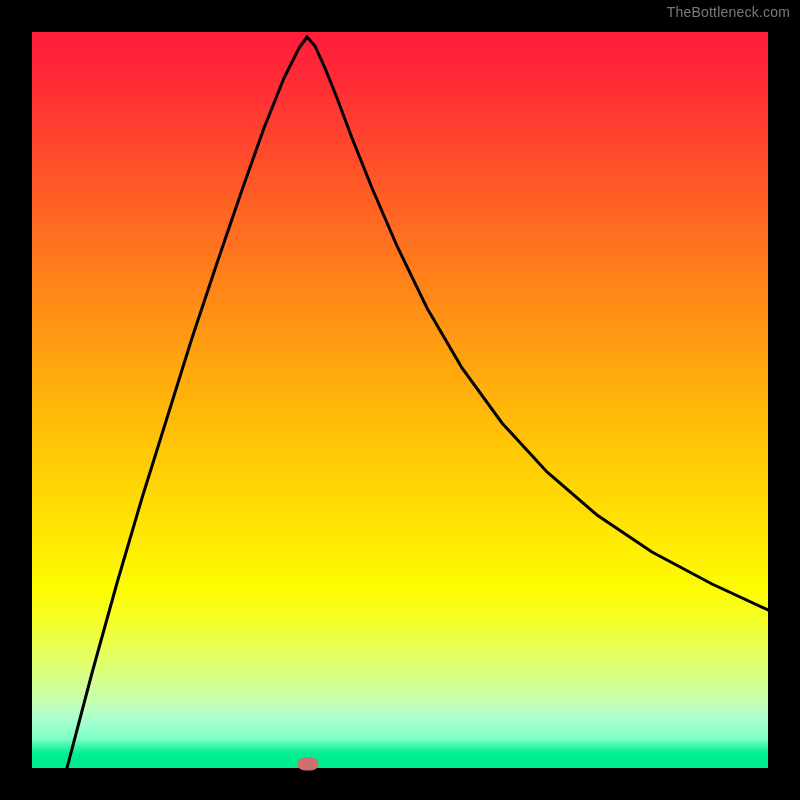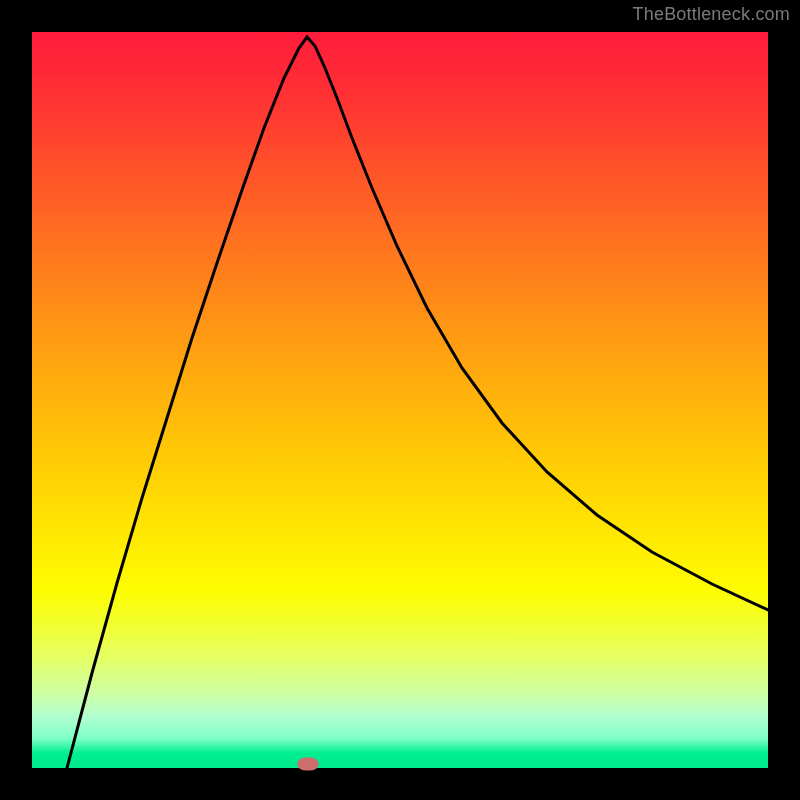--- a/index.html
+++ b/index.html
@@ -55,21 +55,21 @@
     height: 13px;
     border-radius: 8px / 6px;
     background: #ce6f6d;
     transform: translate(-50%, -50%);
   }
   .watermark {
     position: absolute;
     top: 4px;
     right: 10px;
     color: #7a7a7a;
-    font-size: 18px;
+    font-size: 14px;
     font-weight: 500;
     letter-spacing: 0.2px;
   }
 </style>
 </head>
 <body>
 
 <div class="frame">
 
   <div class="plot-area">

